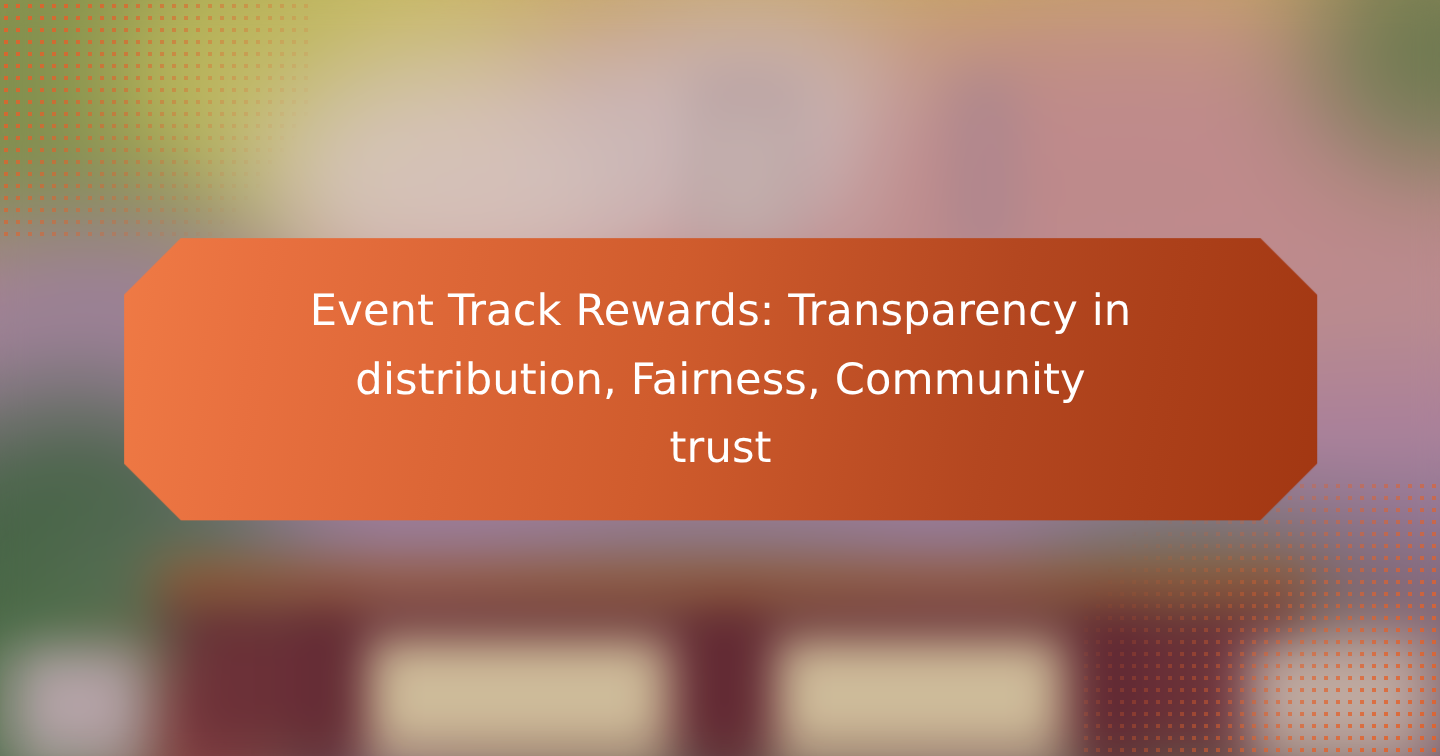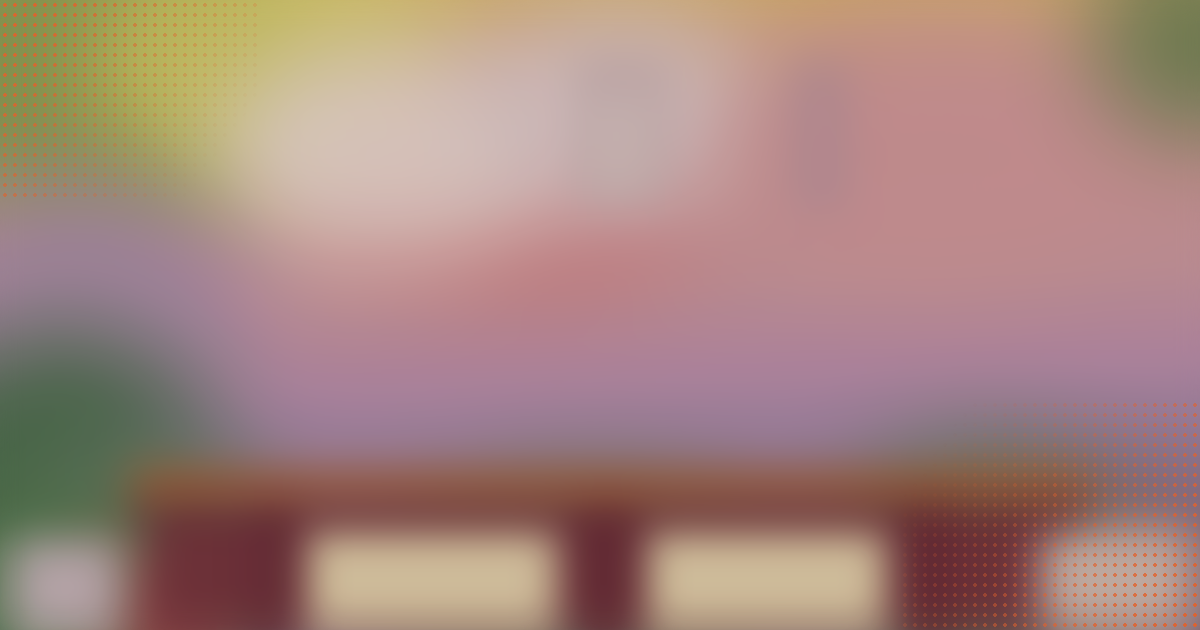--- a/index.html
+++ b/index.html
@@ -187,14 +187,17 @@
     <div class="struct struct-post-c"></div>
     <div class="struct struct-beam-shadow"></div>
     <div class="struct struct-beam-top"></div>
   </div>
 
   <div class="bg-layer bg-soften"></div>
 
   <div class="dots dots-tl"></div>
   <div class="dots dots-br"></div>
 
+  <div class="banner">
+    <h1 class="banner-title">Event Track Rewards: Transparency in distribution, Fairness, Community trust</h1>
+  </div>
 
 </div>
 
 </body></html>

